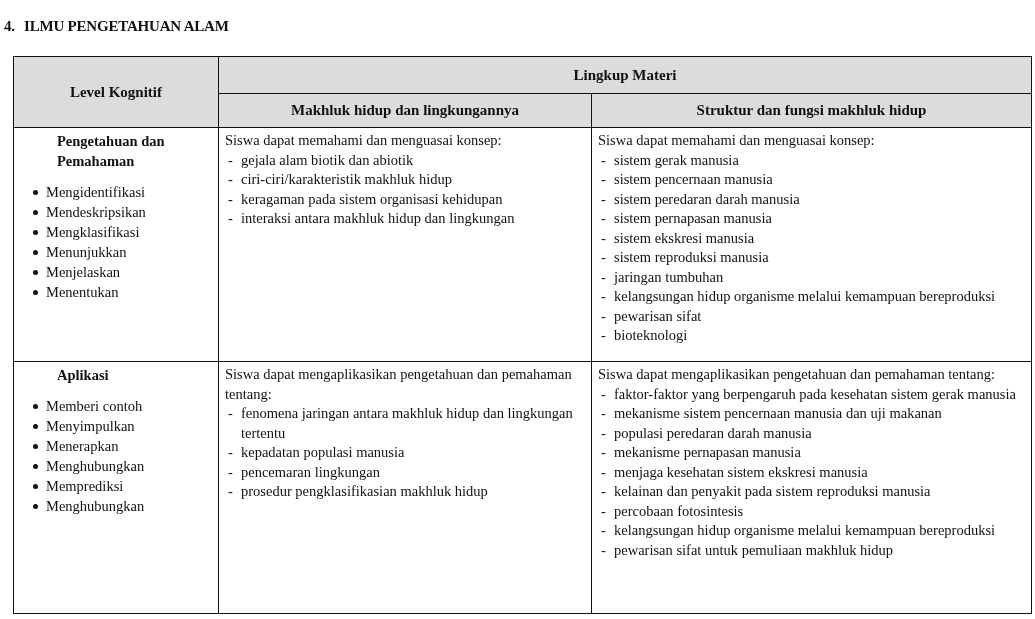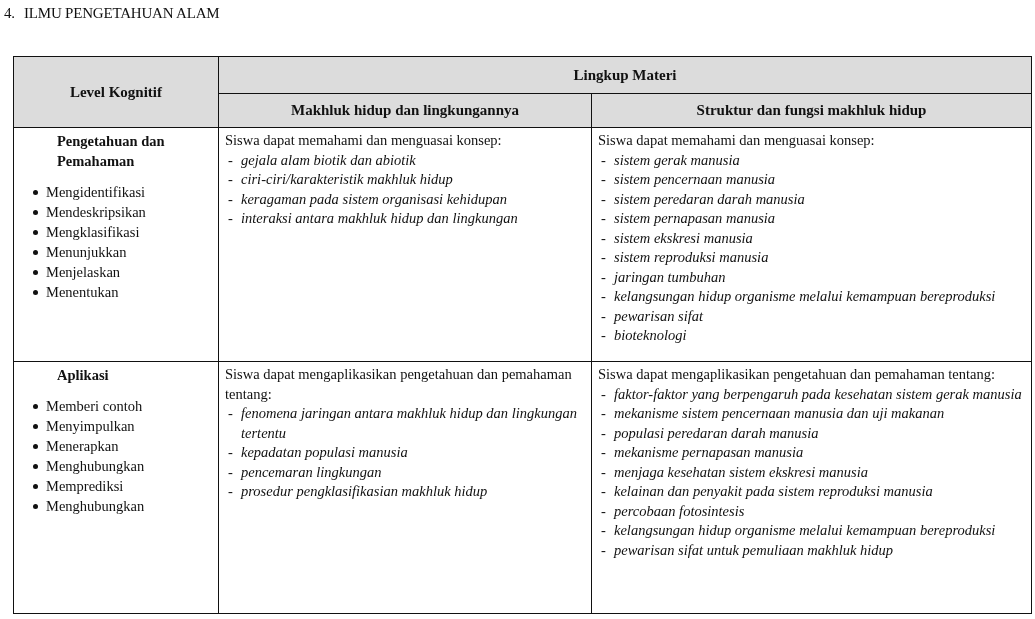--- a/index.html
+++ b/index.html
@@ -2,22 +2,22 @@
 <html><head>
   <meta charset="utf-8">
   <style>
     html, body { margin: 0; padding: 0; background: #ffffff; }
     body {
       width: 1035px; height: 619px; overflow: hidden; position: relative;
       font-family: "Liberation Serif", "DejaVu Serif", serif;
       color: #111;
     }
     .heading {
-      position: absolute; left: 4px; top: 5px;
-      font-weight: normal; font-size: 15px; line-height: 17px;
+      position: absolute; left: 4px; top: 18px;
+      font-weight: bold; font-size: 15px; line-height: 17px;
       letter-spacing: -0.2px;
     }
     .heading .num { display: inline-block; width: 20px; }
     .heading .sub { padding-left: 20px; }
     table.grid {
       position: absolute; left: 13px; top: 56px;
       width: 1018px; border-collapse: collapse;
       table-layout: fixed;
       font-size: 14.5px;
     }
@@ -31,21 +31,21 @@
     th.sub { height: 33px; }
     td.c1 { padding: 3px 0 0 7px !important; line-height: 20px; }
     td.c2, td.c3 { padding: 3px 0 0 6px !important; line-height: 19.5px; }
     .lvl-title { font-weight: bold; margin-left: 36px; }
     ul.bul { list-style: none; margin: 11px; padding: 0; }
     ul.bul li { position: relative; padding-left: 14px; }
     ul.bul li::before {
       content: ""; position: absolute; left: 1px; top: 8px;
       width: 5px; height: 5px; border-radius: 50%; background: #111;
     }
-    ul.dash { list-style: none; margin: 0; padding: 0; font-style: italic; }
+    ul.dash { list-style: none; margin: 0; padding: 0; }
     ul.dash li { position: relative; padding-left: 16px; padding-right: 8px; }
     ul.dash li::before { content: "-"; position: absolute; left: 3px; top: 0; }
     .r1 td { height: 230px; }
     .r2 td { height: 248px; }
   </style>
 </head>
 <body>
 
 <div class="heading">
   <div><span class="num">4.</span><span>ILMU PENGETAHUAN  ALAM</span></div>

